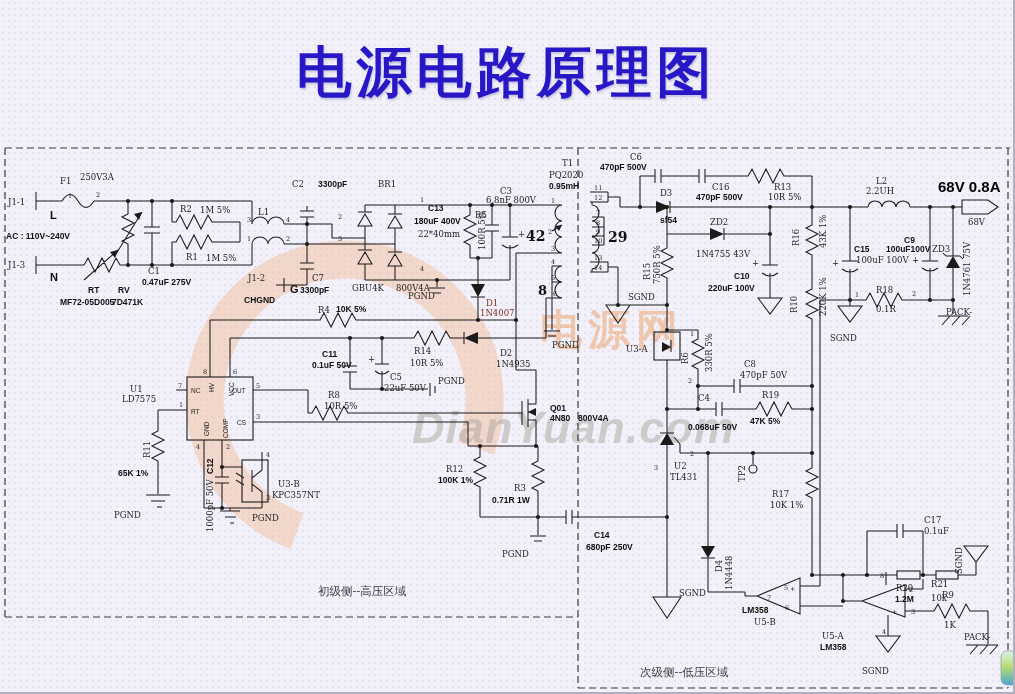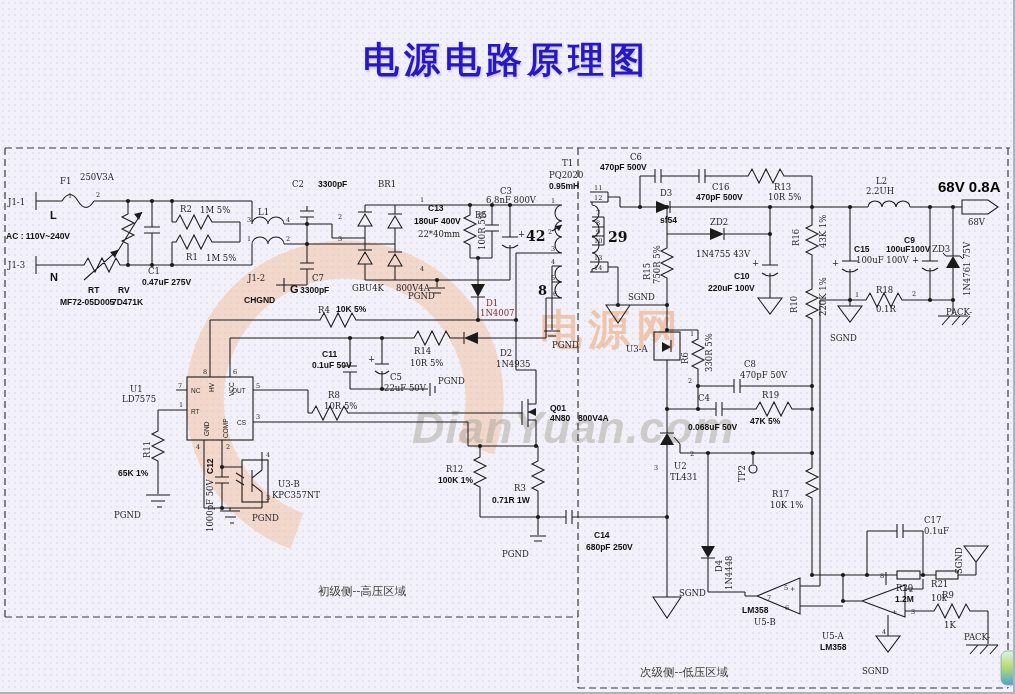--- a/index.html
+++ b/index.html
@@ -4,21 +4,21 @@
 <style>
   html,body{margin:0;padding:0;}
   .page{position:relative;width:1015px;height:694px;overflow:hidden;
         background-color:var(--bg,#f2f1f9);
         background-image:radial-gradient(rgba(130,122,195,0.12) 1px, transparent 1.2px);
         background-size:6px 6px;
         border-right:2px solid #b0b0c0;border-bottom:2px solid #b0b0c0;
         box-sizing:border-box;
         font-family:"DejaVu Serif",serif;}
   .title{position:absolute;left:0;right:0;top:36px;text-align:center;
-         font-family:"DejaVu Serif",serif;font-weight:bold;font-size:36px;
+         font-family:"DejaVu Serif",serif;font-weight:bold;font-size:55px;
          color:var(--title,#2817c6);letter-spacing:5px;
          text-shadow:1px 2px 2px rgba(70,70,140,.25);}
   svg{position:absolute;left:0;top:0;}
   .w{stroke:var(--line,#1b1b1b);stroke-width:1.05;fill:none;}
   .dash{stroke:#3a3a3a;stroke-width:1.2;fill:none;stroke-dasharray:7 4;}
   .fillb{fill:var(--line,#1b1b1b);stroke:none;}
   .box{stroke:var(--line,#1b1b1b);stroke-width:1.1;fill:none;}
   text{fill:#1d1d1d;}
   .t{font:8.5px "DejaVu Serif",serif;}
   .tb{font:bold 8.5px "Liberation Sans","DejaVu Sans",sans-serif;fill:#101010;}

